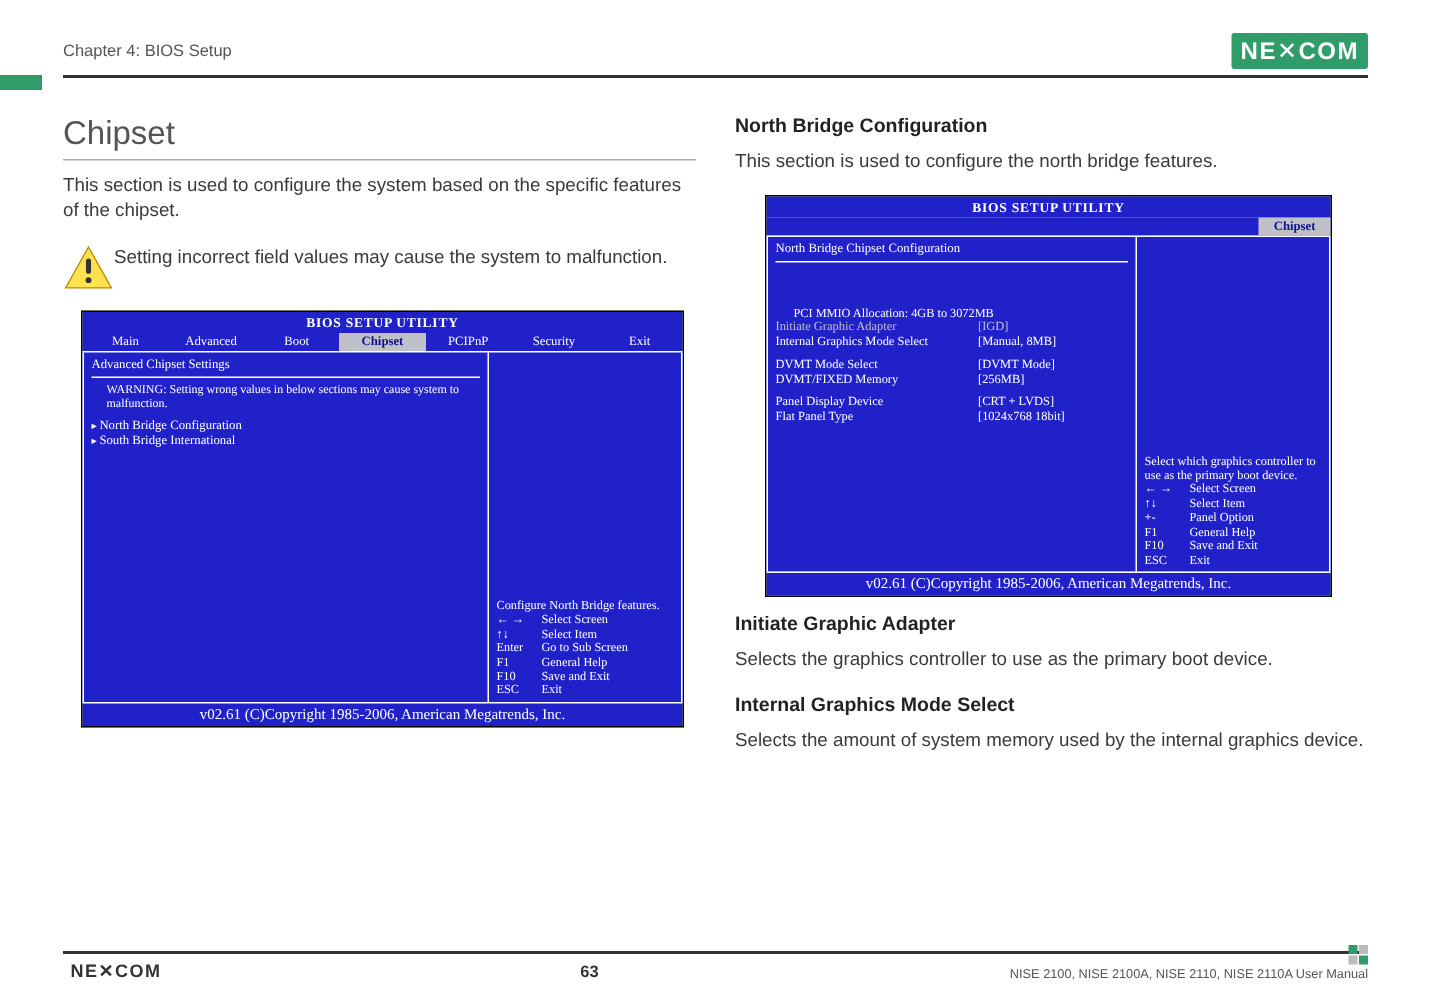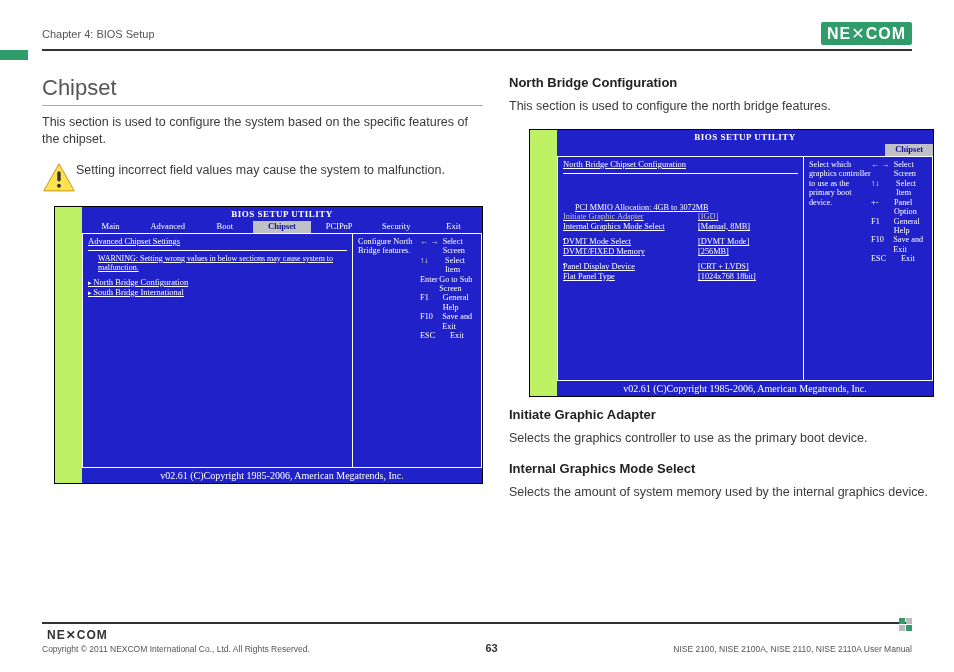--- a/index.html
+++ b/index.html
@@ -103,21 +103,20 @@
   .para { font-size: 12.5px; line-height:1.35; margin: 0 0 14px 0; text-align: justify;}
   .bios {
     border: 1px solid #000;
     background: #bef264;
     color: #fff;
     font-family: "Times New Roman", serif;
     font-size: 8.5px;
     line-height: 1.15;
     margin: 0 auto 10px 12px;
     width: 400px;
-    padding-left: 27px;
   }
   .bios-title {
     background: #2121c9;
     color: #fff;
     text-align: center;
     font-weight: bold;
     font-size: 9px;
     padding: 2px 0;
     letter-spacing: 0.5px;
   }
@@ -143,31 +142,30 @@
     border-top: 1px solid #fff;
   }
   .bios-left {
     flex: 1;
     border: 1px solid #fff;
     border-top: none;
     border-bottom: none;
     padding: 3px 5px 60px 5px;
     min-height: 170px;
     position: relative;
-    text-decoration: underline;
   }
   .bios-right {
     width: 118px;
     border: 1px solid #fff;
     border-top: none;
     border-bottom: none;
     border-left: none;
     padding: 3px 5px;
     display: flex;
-    flex-direction: row;
+    flex-direction: column;
     justify-content: flex-end;
   }
   .bios-right .help-top { color:#fff; font-size:8.2px; }
   .bios-right .help-keys {
     color: #fff;
     font-size: 8.2px;
   }
   .bios-right .help-keys div { display:flex; }
   .bios-right .help-keys .k { width: 30px; }
   .bios-footer {
@@ -440,20 +438,19 @@
           <div class="g"></div>
           <div class="g"></div>
           <div></div>
       </div>
     </div>
     <div class="foot-row">
       <div style="display:flex; flex-direction:column; gap:2px;">
         <span class="foot-logo">
           <span class="box"><b>NE</b>✕<b>COM</b></span>
         </span>
-        <span>Copyright © 2011 NEXCOM International Co., Ltd. All Rights Reserved.</span>
       </div>
       <span class="pagenum">63</span>
       <span>NISE 2100, NISE 2100A, NISE 2110, NISE 2110A User Manual</span>
     </div>
   </div>
 
 </div>
 
 </body></html>

